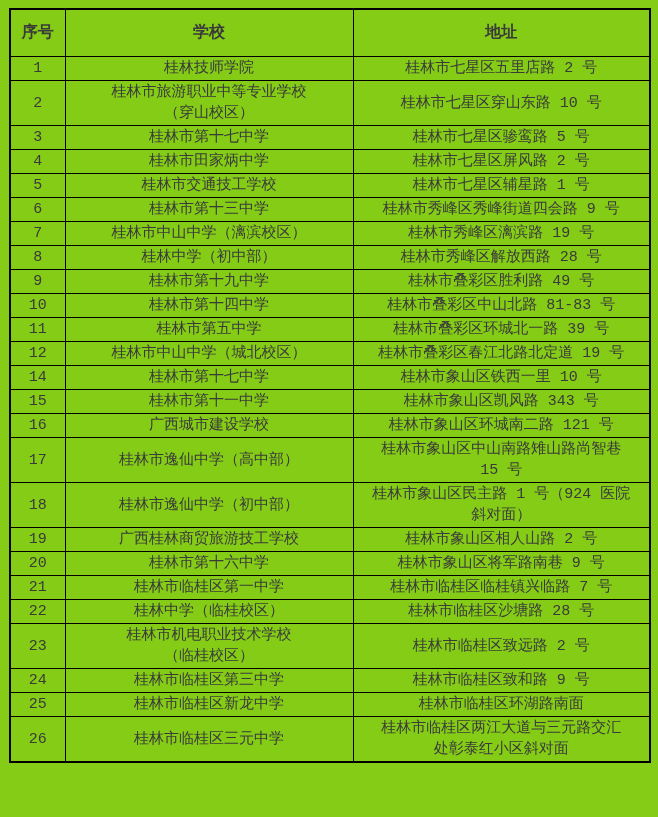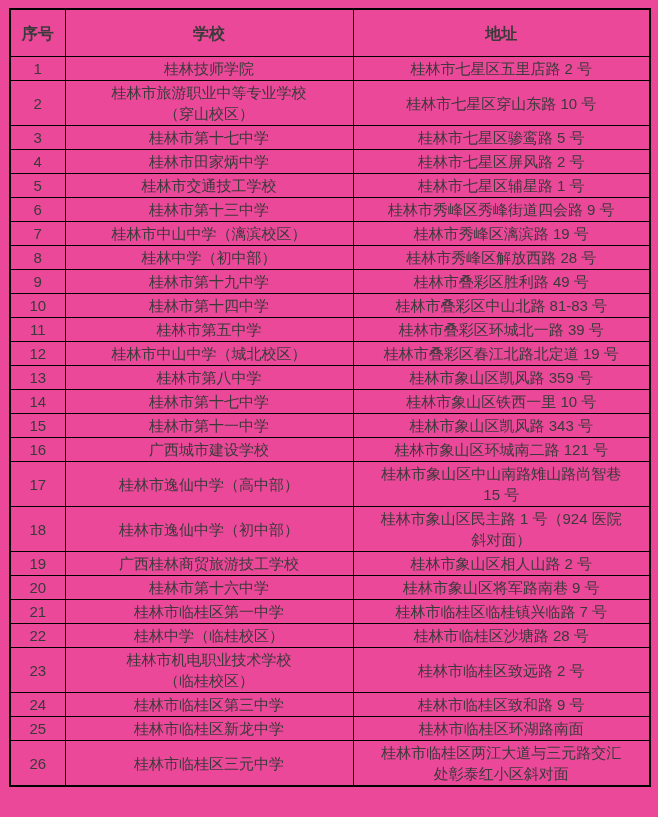--- a/index.html
+++ b/index.html
@@ -4,23 +4,23 @@
 <style>
   html, body {
     margin: 0;
     padding: 0;
     background: #ffffff;
   }
   .page {
     position: relative;
     width: 658px;
     height: 817px;
-    background: #ec4899;
+    background: #84cc16;
     overflow: hidden;
-    font-family: Liberation Sans, sans-serif;
+    font-family: Liberation Mono, monospace;
   }
   table.school-table {
     position: absolute;
     left: 9px;
     top: 8px;
     width: 640px;
     border-collapse: collapse;
     table-layout: fixed;
     border: 2px solid #000000;
   }
@@ -121,25 +121,20 @@
           <td>11</td>
           <td>桂林市第五中学</td>
           <td>桂林市叠彩区环城北一路 39 号</td>
         </tr>
         <tr>
           <td>12</td>
           <td>桂林市中山中学（城北校区）</td>
           <td>桂林市叠彩区春江北路北定道 19 号</td>
         </tr>
         <tr>
-          <td>13</td>
-          <td>桂林市第八中学</td>
-          <td>桂林市象山区凯风路 359 号</td>
-        </tr>
-        <tr>
           <td>14</td>
           <td>桂林市第十七中学</td>
           <td>桂林市象山区铁西一里 10 号</td>
         </tr>
         <tr>
           <td>15</td>
           <td>桂林市第十一中学</td>
           <td>桂林市象山区凯风路 343 号</td>
         </tr>
         <tr>

